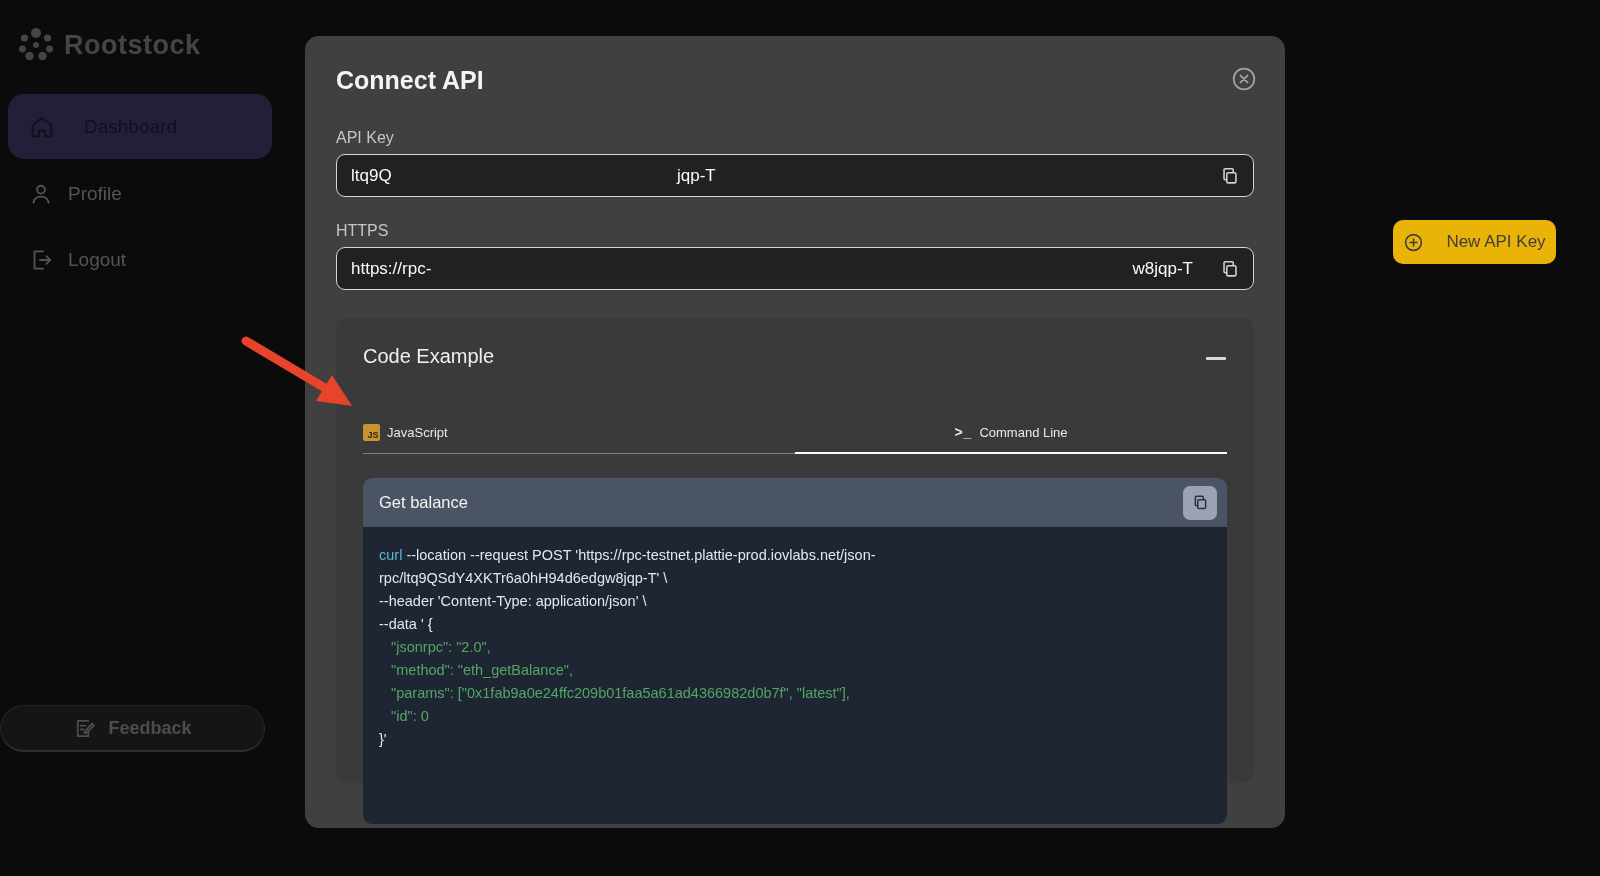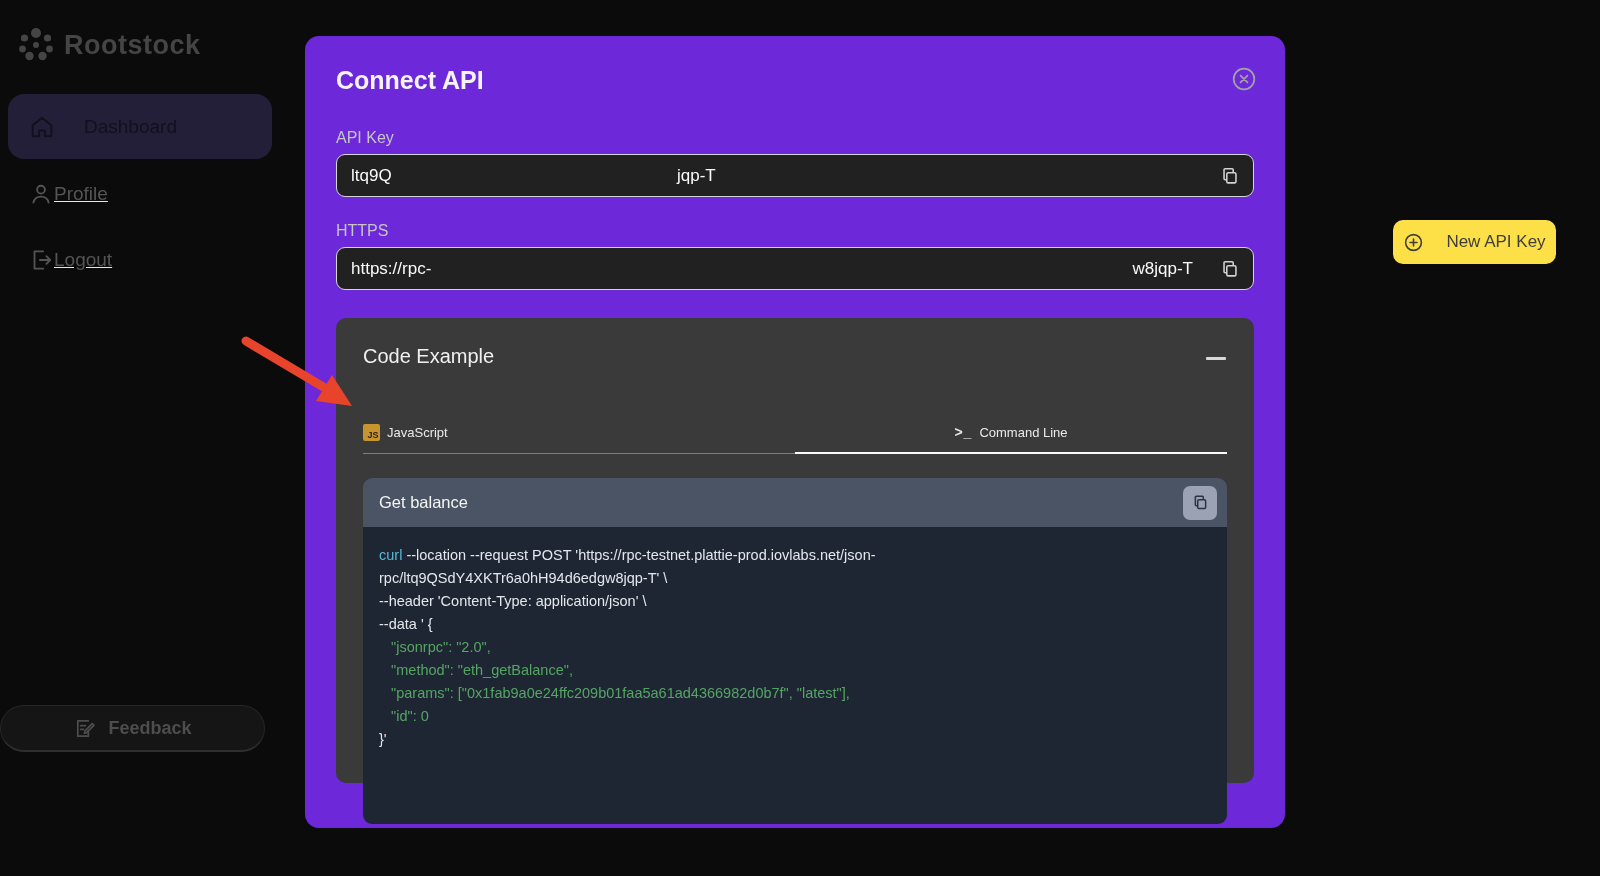--- a/index.html
+++ b/index.html
@@ -15,41 +15,41 @@
   .sidebar { position: absolute; left: 0; top: 0; width: 280px; height: 792px; }
   .brand { display: flex; align-items: center; gap: 8px; padding: 26px 16px 0 16px; }
   .brand-name { font-size: 27px; font-weight: bold; color: #454545; letter-spacing: .5px; }
   .nav-item-active {
     position: absolute; left: 8px; top: 94px; width: 264px; height: 65px;
     background: #241f38; border-radius: 16px;
     display: flex; align-items: center; gap: 28px; padding: 0 20px;
   }
   .nav-item-active .nav-label { color: #12101d; font-size: 19px; font-weight: 500; }
   .nav-item { position: absolute; left: 8px; width: 264px; height: 44px;
-    display: flex; align-items: center; padding: 0 20px; border-radius: 12px; text-decoration: underline; }
+    display: flex; align-items: center; gap: 14px; padding: 0 20px; border-radius: 12px; }
   .nav-item .nav-label { color: #545454; font-size: 19px; }
   .nav-profile { top: 172px; }
   .nav-logout { top: 238px; }
   .feedback-btn {
     position: absolute; left: 0; bottom: 40px; width: 265px; height: 47px;
     background: #151515; border: 1px solid #262626; border-bottom: 2px solid #2e2e2e;
     border-radius: 24px; display: flex; align-items: center; justify-content: center; gap: 12px;
   }
   .feedback-btn span.lbl { color: #4d4d4d; font-size: 18px; font-weight: bold; }
   
   .new-api-key-btn {
     position: absolute; left: 1393px; top: 220px; width: 163px; height: 44px;
-    background: #fde047; border-radius: 10px;
+    background: #eab308; border-radius: 10px;
     display: flex; align-items: center; justify-content: center; gap: 22px;
   }
   .new-api-key-btn .lbl { color: #3e3e3e; font-size: 17px; }
   
   .modal {
     position: absolute; left: 305px; top: 36px; width: 980px; height: 792px;
-    background: #6d28d9; border-radius: 14px; padding: 30px 31px;
+    background: #404040; border-radius: 14px; padding: 30px 31px;
   }
   .modal-title { font-size: 25px; font-weight: bold; color: #f4f4f4; }
   .modal-close { position: absolute; right: 28px; top: 30px; width: 26px; height: 26px; cursor: pointer; }
   .field-label { margin-top: 34px; font-size: 16px; color: #c6c6c6; }
   .field-label.second { margin-top: 25px; }
   .input-box {
     position: relative; margin-top: 7px; height: 43px;
     border: 1.5px solid #d6d6d6; border-radius: 9px; background: #212121;
     display: flex; align-items: center; padding: 0 14px; gap: 10px;
   }

